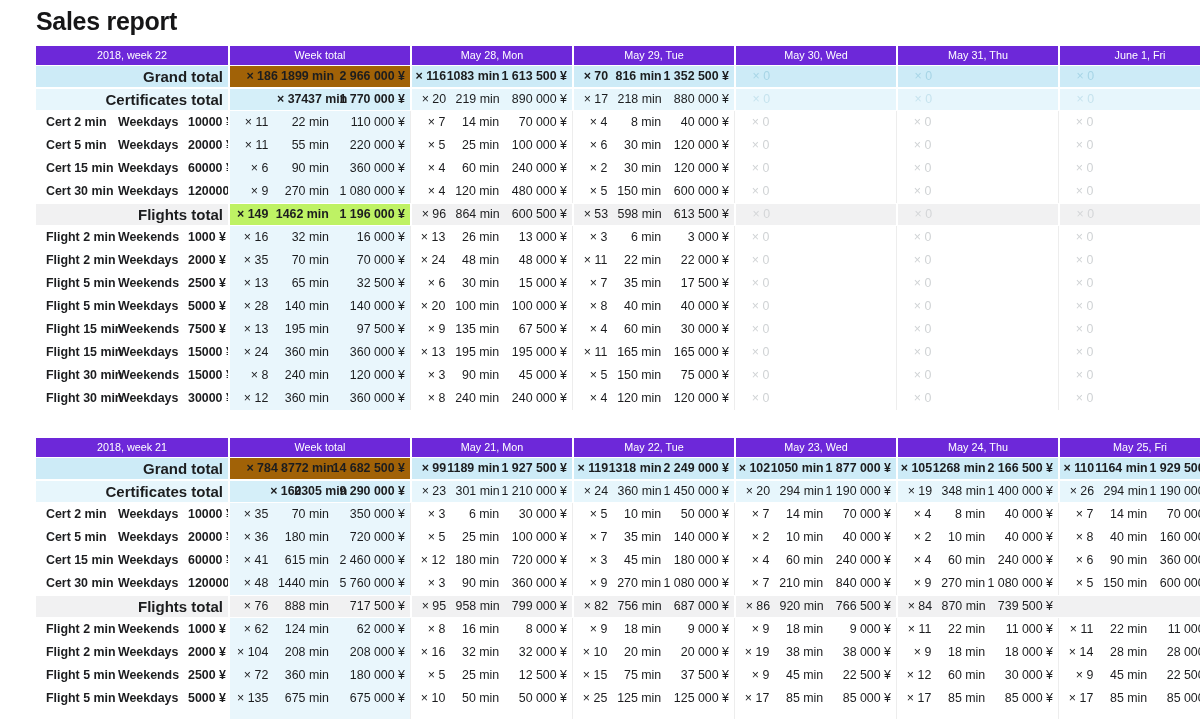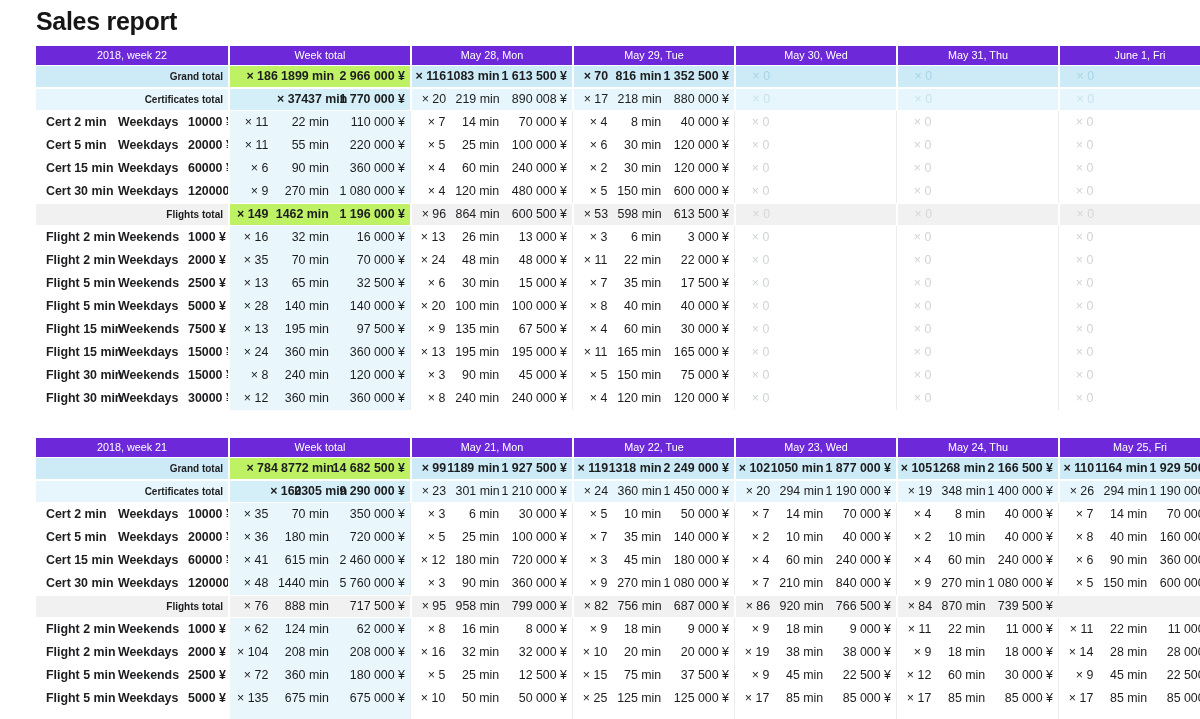--- a/index.html
+++ b/index.html
@@ -36,26 +36,26 @@
 
   .lbl{
     box-sizing:border-box;display:grid;grid-template-columns:72px 70px 1fr;
     align-items:center;font-size:12.4px;padding:0 5px 0 10px;font-weight:bold;
   }
   .lbl span{display:flex;white-space:nowrap;align-items:center;}
   .lbl .nm,.lbl .sch{justify-content:flex-start;}
   .lbl .pr{justify-content:flex-end;}
   .lbl-total{
     box-sizing:border-box;display:flex;align-items:center;justify-content:flex-end;
-    padding-right:5px;font-weight:700;font-size:10px;white-space:nowrap;
+    padding-right:5px;font-weight:700;font-size:15px;white-space:nowrap;
   }
 
   
   .r-grand{background:#cdebf7;font-weight:700;border-top:1px solid #fff;border-bottom:1px solid #fff;}
-  .r-grand .c-week{background:#bef264;padding-left:14px;}
+  .r-grand .c-week{background:#a16207;padding-left:14px;}
   .r-sec-blue{background:#e7f6fc;border-top:1px solid #fff;border-bottom:1px solid #fff;}
   .r-sec-blue .c-week{background:#d5eff9;font-weight:700;padding-left:44px;}
   .r-sec-gray{background:#f1f1f2;border-top:1px solid #fff;border-bottom:1px solid #fff;}
   .r-sec-gray .c-week{background:#bef264;font-weight:700;}
   .r-item{background:#fff;}
   .r-item .c-week{background:#e9f6fc;}
   .r-item .cell{border-left:1px solid #ededed;}
   .r-item .cell.c-week{border-left:2px solid #fff;}
   .r-stub{background:#fff;}
   .r-stub .cell{border-left:1px solid #ededed;}
@@ -120,21 +120,21 @@
         <div class="row r-sec-blue">
           <div class="lbl-total">Certificates total</div>
           <div class="cell c-week">
             <span>× 37</span>
             <span>437 min</span>
             <span>1 770 000 ¥</span>
           </div>
           <div class="cell">
             <span>× 20</span>
             <span>219 min</span>
-            <span>890 008 ¥</span>
+            <span>890 000 ¥</span>
           </div>
           <div class="cell">
             <span>× 17</span>
             <span>218 min</span>
             <span>880 000 ¥</span>
           </div>
           <div class="cell zc">
             <span>× 0</span>
             <span></span>
             <span></span>

